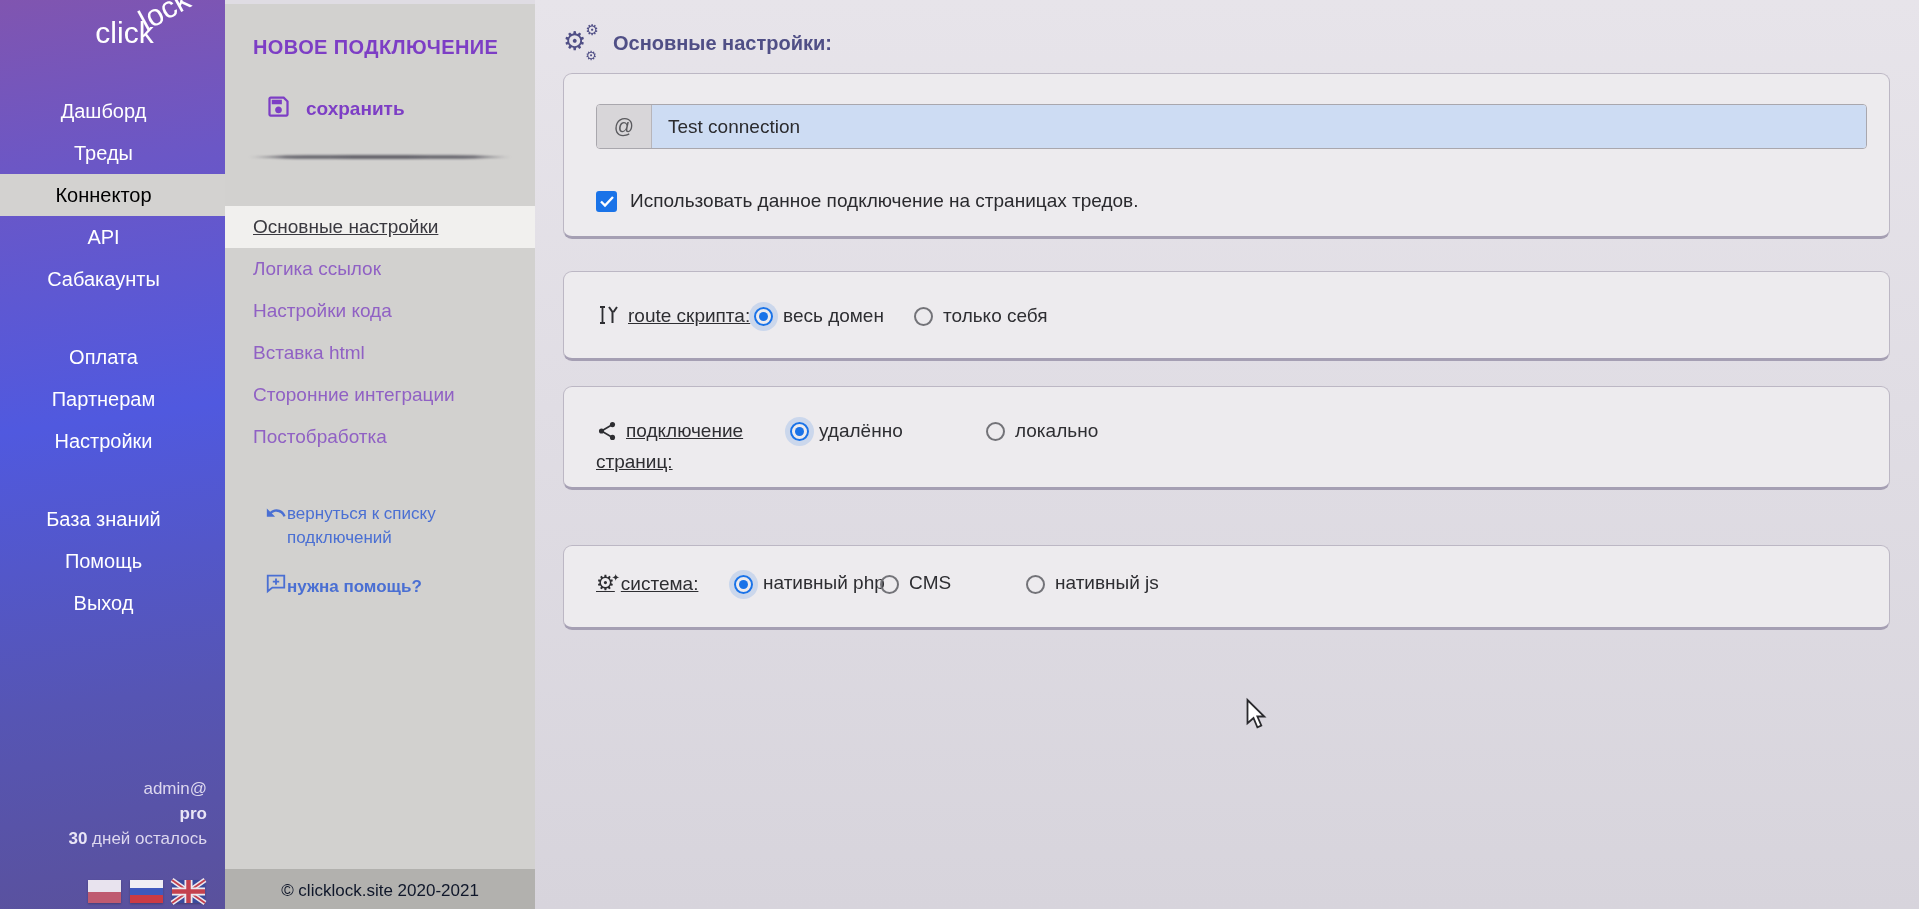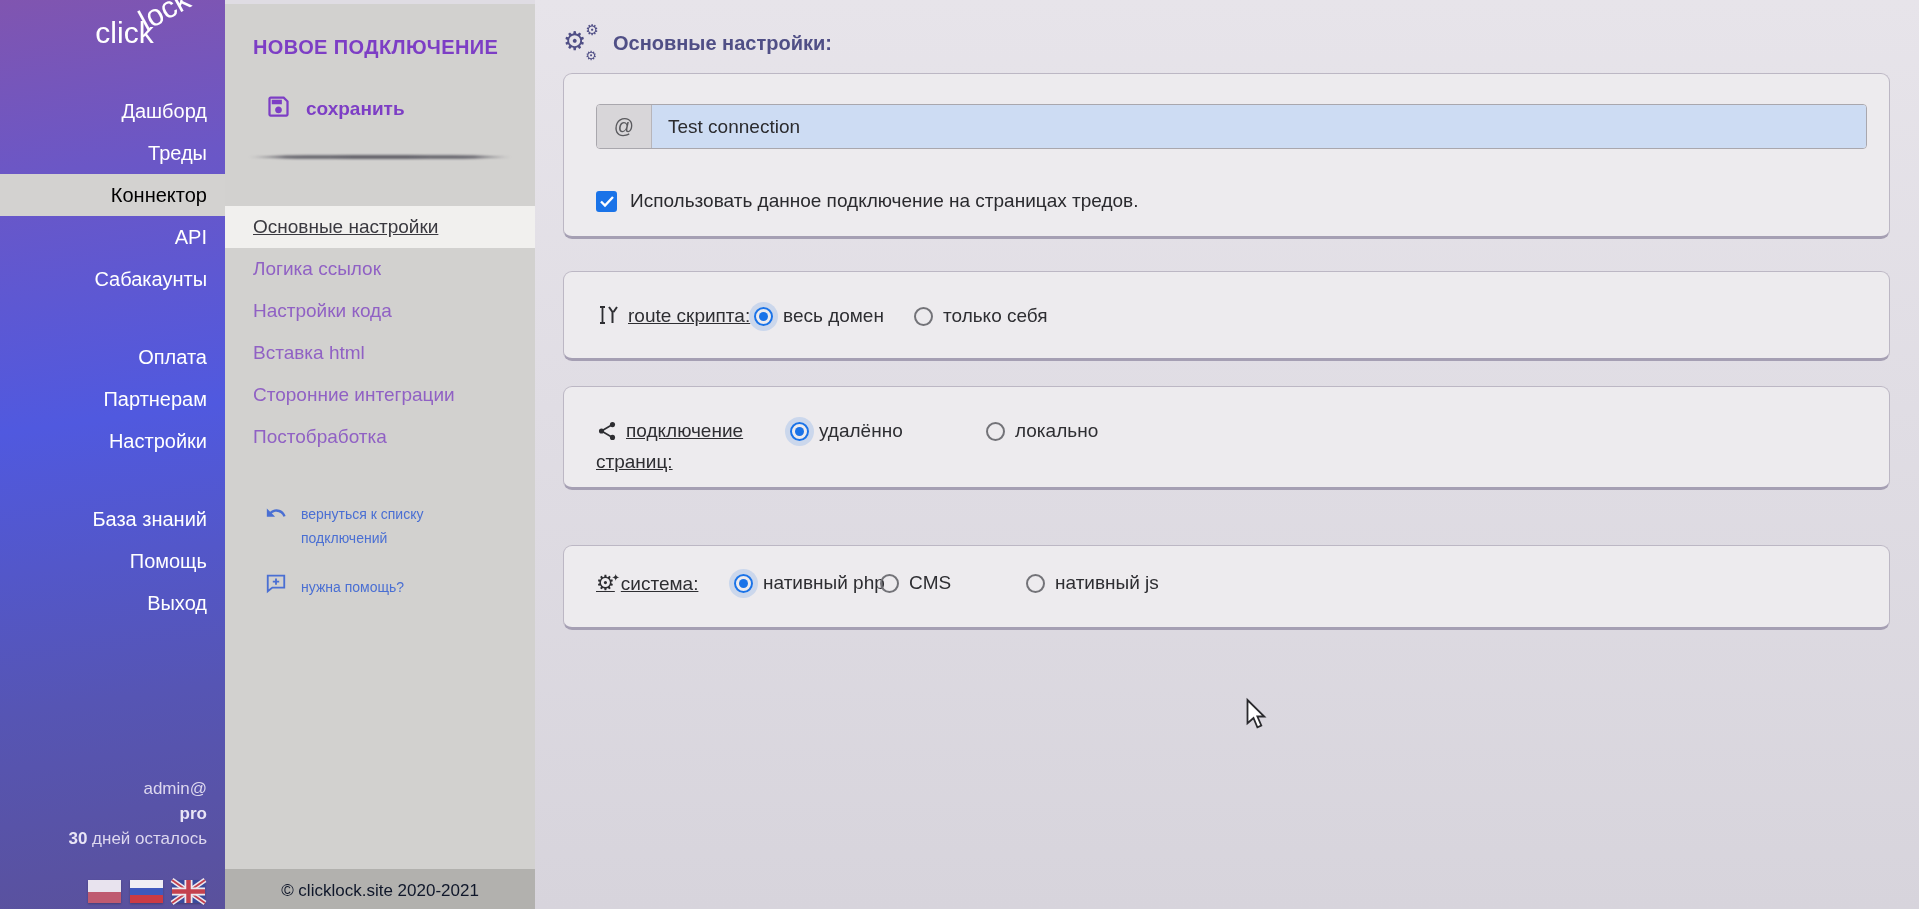--- a/index.html
+++ b/index.html
@@ -9,21 +9,21 @@
   
   .sidebar {
     position:absolute; left:0; top:0; width:225px; height:909px;
     background:linear-gradient(172deg,#8055b0 0%, #6b57c6 19%, #5059df 46%, #5655b4 76%, #5a519c 100%);
     color:#fff;
   }
   .logo { position:absolute; top:16px; right:18px; color:#fff; font-size:30px; cursor:pointer; }
   .logo .lock { display:inline-block; transform:rotate(-29deg) translate(2px,-13px); transform-origin:left bottom; }
   .nav { position:absolute; top:90px; left:0; width:100%; }
   .nav-item {
-    height:42px; line-height:42px; text-align:right; padding-right:18px;
+    height:42px; line-height:42px; text-align:center; padding-right:18px;
     font-size:20px; color:#fff; cursor:pointer; white-space:nowrap;
   }
   .nav-item.active { background:#d3d2d0; color:#000000; }
   .nav-spacer { height:36px; }
   .account { position:absolute; bottom:58px; right:0; width:100%; text-align:right; padding-right:18px;
     font-size:17px; line-height:25px; color:#ddd8ef; }
   .account .b { font-weight:bold; color:#e9e5f6; }
   .flags { position:absolute; bottom:6px; right:20px; display:flex; gap:9px; }
   .flag { width:33px; height:23px; display:block; box-shadow:0 1px 2px rgba(0,0,0,.25); cursor:pointer; }
   .flag-pl { background:linear-gradient(180deg,#e8e3ee 0 50%, #bf5a70 50% 100%); }
@@ -35,24 +35,24 @@
   .panel-title { margin:32px 0 0 28px; font-size:20px; font-weight:bold; color:#7d3ec5; letter-spacing:.4px; }
   .save-btn { margin:34px 0 0 40px; display:flex; align-items:center; gap:14px;
     color:#7d3ec5; font-size:19px; font-weight:bold; cursor:pointer; }
   .panel-divider { margin:30px 0 0 24px; width:262px; height:4px; border-radius:50%;
     background:linear-gradient(90deg, rgba(95,94,102,0) 0%, #64636b 14%, #64636b 86%, rgba(95,94,102,0) 100%);
     filter:blur(1.3px);
   }
   .panel-menu { margin-top:47px; }
   .pm-item { height:42px; line-height:42px; padding-left:28px; font-size:19px; color:#9061c4; cursor:pointer; }
   .pm-item.active { background:linear-gradient(180deg,#f4f3f1,#eceb e9); background:#f1f0ee; color:#3a393f;text-decoration:underline; }
-  .panel-link { margin:44px 0 0 40px; display:flex; align-items:flex-start; gap:14px;
-    color:#4a6fd3; font-size:14px; line-height:24px; cursor:pointer; }
+  .panel-link { margin:44px 0 0 40px; display:flex; align-items:flex-start; 
+    color:#4a6fd3; font-size:17px; line-height:24px; cursor:pointer; }
   .panel-link .lk-txt { max-width:160px; }
-  .panel-link.help { margin-top:22px; font-weight:normal; align-items:center; }
+  .panel-link.help { margin-top:22px; font-weight:bold; align-items:center; }
   .panel-footer { position:absolute; bottom:0; left:0; width:100%; height:44px; background:#b2b1ae;
     color:#0f172a; font-size:17px; display:flex; align-items:center; justify-content:center; }
 
   
   .main { position:absolute; left:535px; top:0; width:1384px; height:909px;
     background:linear-gradient(180deg,#e7e4ea 0%, #e0dde4 45%, #d7d4dc 100%); }
   .main-header { display:flex; align-items:center; gap:14px; margin:26px 0 0 28px;
     font-size:20px; font-weight:bold; color:#504f86; }
   .gears { position:relative; width:36px; height:34px; color:#504f86; font-family:"DejaVu Sans",sans-serif; }
   .gears .g1 { position:absolute; left:0; top:2px; font-size:26px; line-height:26px; }
@@ -77,21 +77,21 @@
   .field { display:flex; align-items:flex-start; padding-left:32px; font-size:19px; color:#2e2e32; }
   .card2 { margin-top:32px; height:90px; padding-top:31px; }
   .card3 { margin-top:25px; height:104px; padding-top:31px;gap:36px; }
   .card4 { margin-top:55px; height:85px; padding-top:24px; }
   .f-labelwrap { width:158px; line-height:26px; flex:none;text-decoration:underline; }
   .card4 .f-labelwrap { width:138px; }
   .f-icon { display:inline-block; vertical-align:-5px; margin-right:8px; }
   .gear-glyph { font-family:"DejaVu Sans",sans-serif; font-size:21px; color:#2e2e32; margin-right:6px; position:relative; }
   .gear-glyph .spark { position:absolute; top:-6px; right:-5px; font-size:10px; }
   .opt { display:flex; align-items:center; gap:10px; width:160px; margin-top:2px; cursor:pointer; white-space:nowrap; flex:none; }
-  .card4 .opt { width:146px; }
+  .card4 .opt { width:146px;align-items:flex-end; }
   .opt:last-child { width:auto; }
   .radio { width:19px; height:19px; border-radius:50%; border:2px solid #737378; background:transparent; flex:none; position:relative; }
   .radio.checked { border-color:#1a73e8; box-shadow:0 0 0 5px rgba(26,115,232,.16); }
   .radio.checked::after { content:""; position:absolute; left:3px; top:3px; width:9px; height:9px; border-radius:50%; background:#1a73e8; }
 
   .cursor { position:absolute; left:1246px; top:700px; }
 
   svg { overflow:visible; }
 </style>
 </head>

